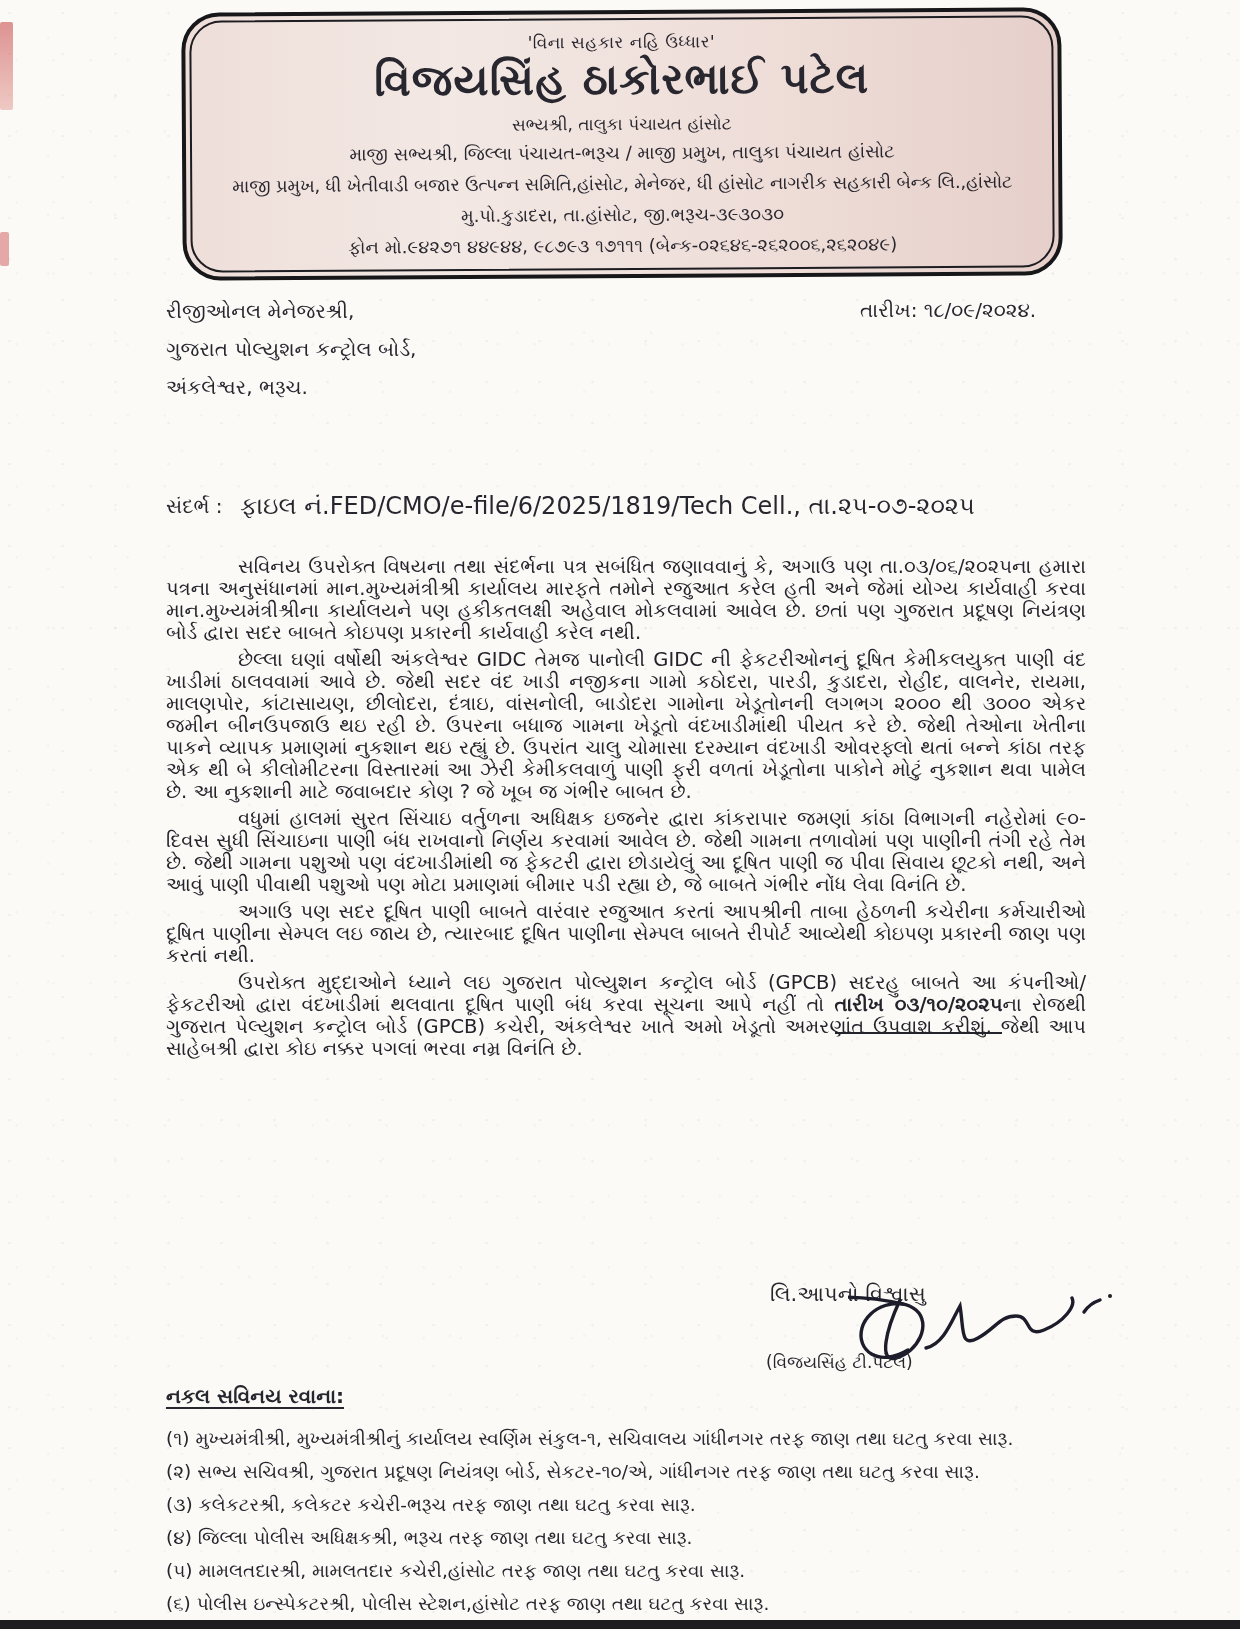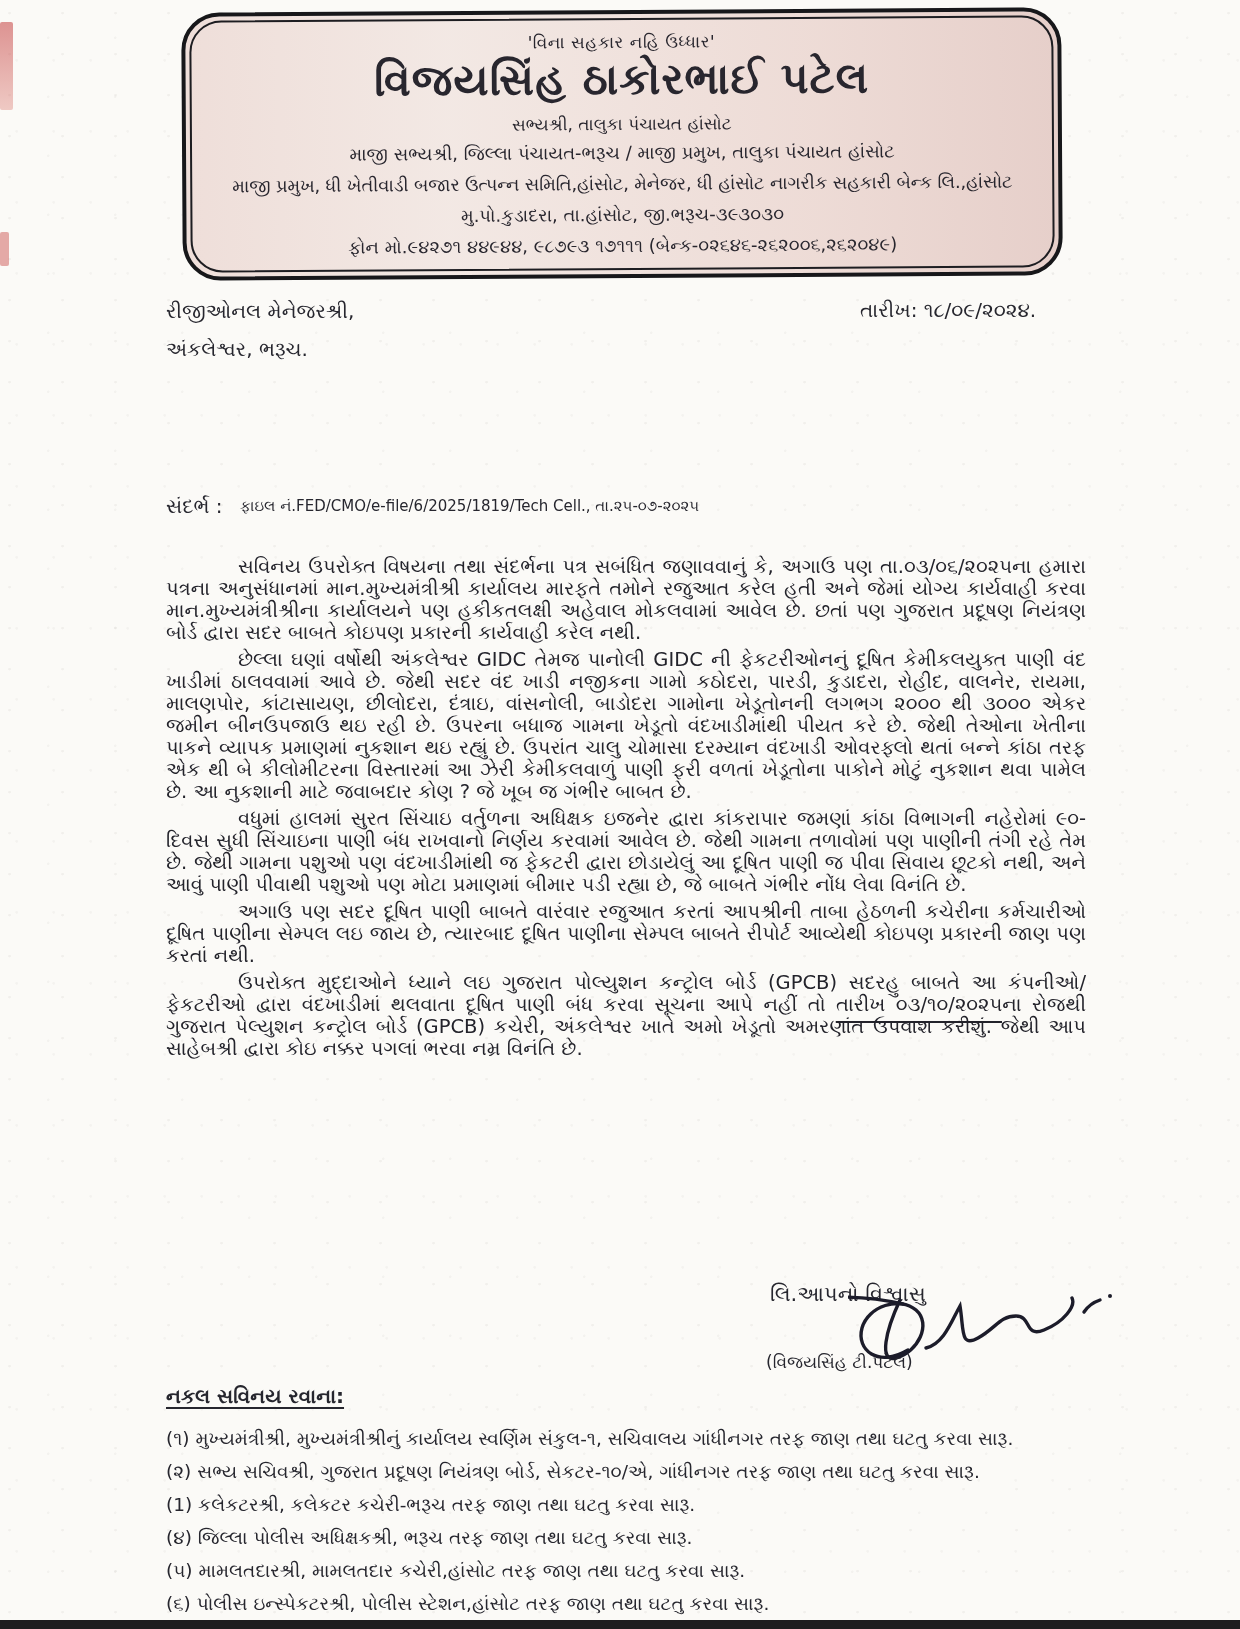--- a/index.html
+++ b/index.html
@@ -42,29 +42,29 @@
   .lh-line-0{font-size:17px;line-height:26px;}
   .lh-line-2{letter-spacing:-0.2px;}
 
   
   .date-line{position:absolute;left:860px;top:298px;font-size:20px;}
   .recipient{position:absolute;left:166px;top:292px;font-size:20px;line-height:38px;}
   .subject-row{position:absolute;left:166px;top:436px;width:960px;font-size:20px;display:flex;}
   .subject-row .label{flex:0 0 74px;}
   .ref-row{position:absolute;left:166px;top:487px;width:960px;font-size:20px;display:flex;line-height:38px;}
   .ref-row .label{flex:0 0 74px;}
-  .ref-file{font-size:15px;}
+  .ref-file{font-size:24px;}
 
   
   .body-text{
     position:absolute;left:166px;top:556px;width:920px;
     font-size:19.5px;line-height:22px;text-align:justify;color:#23232b;
   }
   .body-text p{margin:0 0 5px;text-indent:72px;}
-  .u-date{border-bottom:2px solid #23232b;padding-bottom:5px;font-weight:400;}
+  .u-date{border-bottom:2px solid #23232b;padding-bottom:16px;font-weight:700;}
 
   
   .closing{position:absolute;left:770px;top:1282px;font-size:21px;}
   .signature-svg{position:absolute;left:848px;top:1290px;}
   .sig-name{position:absolute;left:766px;top:1352px;font-size:17px;}
 
   
   .cc{position:absolute;left:166px;top:1384px;width:980px;}
   .cc-header{font-size:20px;font-weight:600;text-decoration:underline;text-underline-offset:4px;margin-bottom:14px;}
   .cc-item{font-size:18.5px;line-height:33px;}
@@ -88,20 +88,21 @@
       <div class="lh-line lh-line-2">માજી પ્રમુખ, ધી ખેતીવાડી બજાર ઉત્પન્ન સમિતિ,હાંસોટ, મેનેજર, ધી હાંસોટ નાગરીક સહકારી બેન્ક લિ.,હાંસોટ</div>
       <div class="lh-line">મુ.પો.કુડાદરા, તા.હાંસોટ, જી.ભરૂચ-૩૯૩૦૩૦</div>
       <div class="lh-line">ફોન મો.૯૪૨૭૧ ૪૪૯૪૪, ૯૮૭૯૩ ૧૭૧૧૧ (બેન્ક-૦૨૬૪૬-૨૬૨૦૦૬,૨૬૨૦૪૯)</div>
     </div>
   </div>
 
   <div class="date-line">તારીખ: ૧૮/૦૯/૨૦૨૪.</div>
 
   <div class="recipient">
     <div>રીજીઓનલ મેનેજરશ્રી,</div>
+    <div>ગુજરાત પોલ્યુશન કન્ટ્રોલ બોર્ડ,</div>
     <div>અંકલેશ્વર, ભરૂચ.</div>
   </div>
 
 
   <div class="ref-row">
     <span class="label">સંદર્ભ :</span>
     <span>
       <span class="ref-file" style="display:block">ફાઇલ નં.FED/CMO/e-file/6/2025/1819/Tech Cell., તા.૨૫-૦૭-૨૦૨૫</span>
     </span>
   </div>
@@ -123,20 +124,20 @@
       <path d="M236,22 C240,16 246,12 252,10"></path>
       <circle cx="262" cy="6" r="2" fill="#1c1c2a" stroke="none"></circle>
     </g>
   </svg>
   <div class="sig-name">(વિજયસિંહ ટી.પટેલ)</div>
 
   <div class="cc">
     <div class="cc-header">નકલ સવિનય રવાના:</div>
     <div class="cc-item">(૧) મુખ્યમંત્રીશ્રી, મુખ્યમંત્રીશ્રીનું કાર્યાલય સ્વર્ણિમ સંકુલ-૧, સચિવાલય ગાંધીનગર તરફ જાણ તથા ઘટતુ કરવા સારૂ.</div>
     <div class="cc-item">(૨) સભ્ય સચિવશ્રી, ગુજરાત પ્રદૂષણ નિયંત્રણ બોર્ડ, સેકટર-૧૦/એ, ગાંધીનગર તરફ જાણ તથા ઘટતુ કરવા સારૂ.</div>
-    <div class="cc-item">(1) કલેકટરશ્રી, કલેકટર કચેરી-ભરૂચ તરફ જાણ તથા ઘટતુ કરવા સારૂ.</div>
+    <div class="cc-item">(૩) કલેકટરશ્રી, કલેકટર કચેરી-ભરૂચ તરફ જાણ તથા ઘટતુ કરવા સારૂ.</div>
     <div class="cc-item">(૪) જિલ્લા પોલીસ અધિક્ષકશ્રી, ભરૂચ તરફ જાણ તથા ઘટતુ કરવા સારૂ.</div>
     <div class="cc-item">(૫) મામલતદારશ્રી, મામલતદાર કચેરી,હાંસોટ તરફ જાણ તથા ઘટતુ કરવા સારૂ.</div>
     <div class="cc-item">(૬) પોલીસ ઇન્સ્પેકટરશ્રી, પોલીસ સ્ટેશન,હાંસોટ તરફ જાણ તથા ઘટતુ કરવા સારૂ.</div>
   </div>
 
   <div class="bottom-bar"></div>
 </div>
 
 </body></html>

